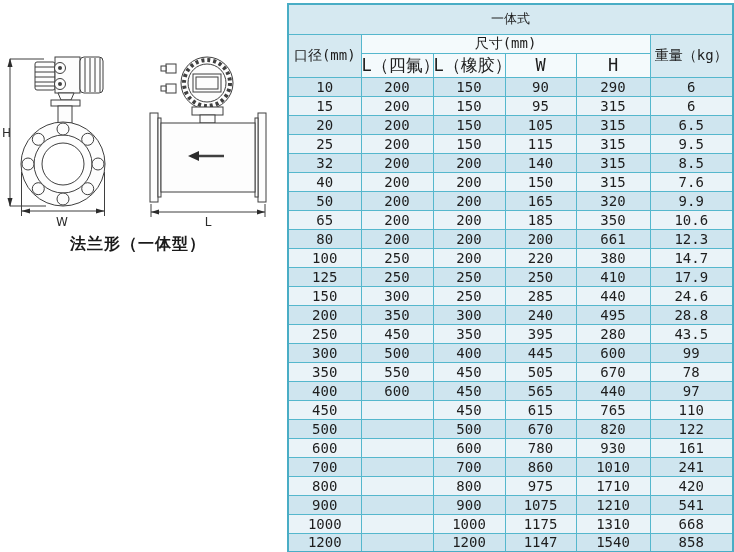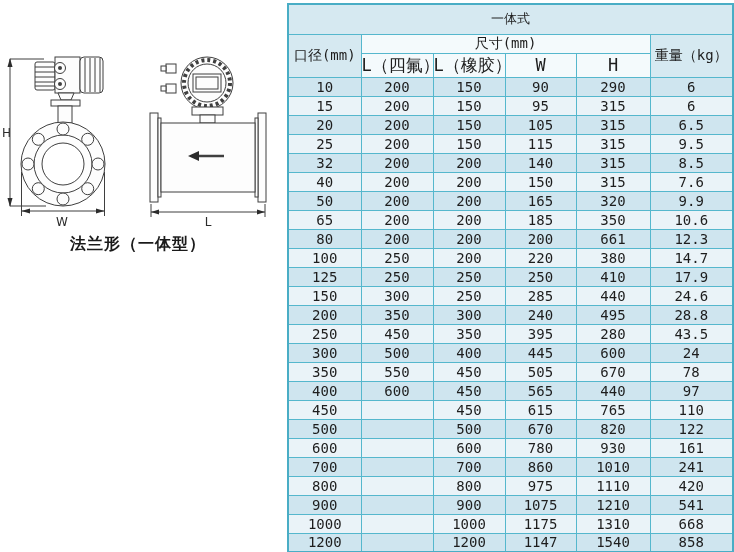--- a/index.html
+++ b/index.html
@@ -283,21 +283,21 @@
             <td>395</td>
             <td>280</td>
             <td>43.5</td>
           </tr>
           <tr class="row-blue">
             <td>300</td>
             <td>500</td>
             <td>400</td>
             <td>445</td>
             <td>600</td>
-            <td>24</td>
+            <td>99</td>
           </tr>
           <tr class="row-light">
             <td>350</td>
             <td>550</td>
             <td>450</td>
             <td>505</td>
             <td>670</td>
             <td>78</td>
           </tr>
           <tr class="row-blue">
@@ -338,21 +338,21 @@
             <td>700</td>
             <td>860</td>
             <td>1010</td>
             <td>241</td>
           </tr>
           <tr class="row-light">
             <td>800</td>
             <td></td>
             <td>800</td>
             <td>975</td>
-            <td>1110</td>
+            <td>1710</td>
             <td>420</td>
           </tr>
           <tr class="row-blue">
             <td>900</td>
             <td></td>
             <td>900</td>
             <td>1075</td>
             <td>1210</td>
             <td>541</td>
           </tr>

